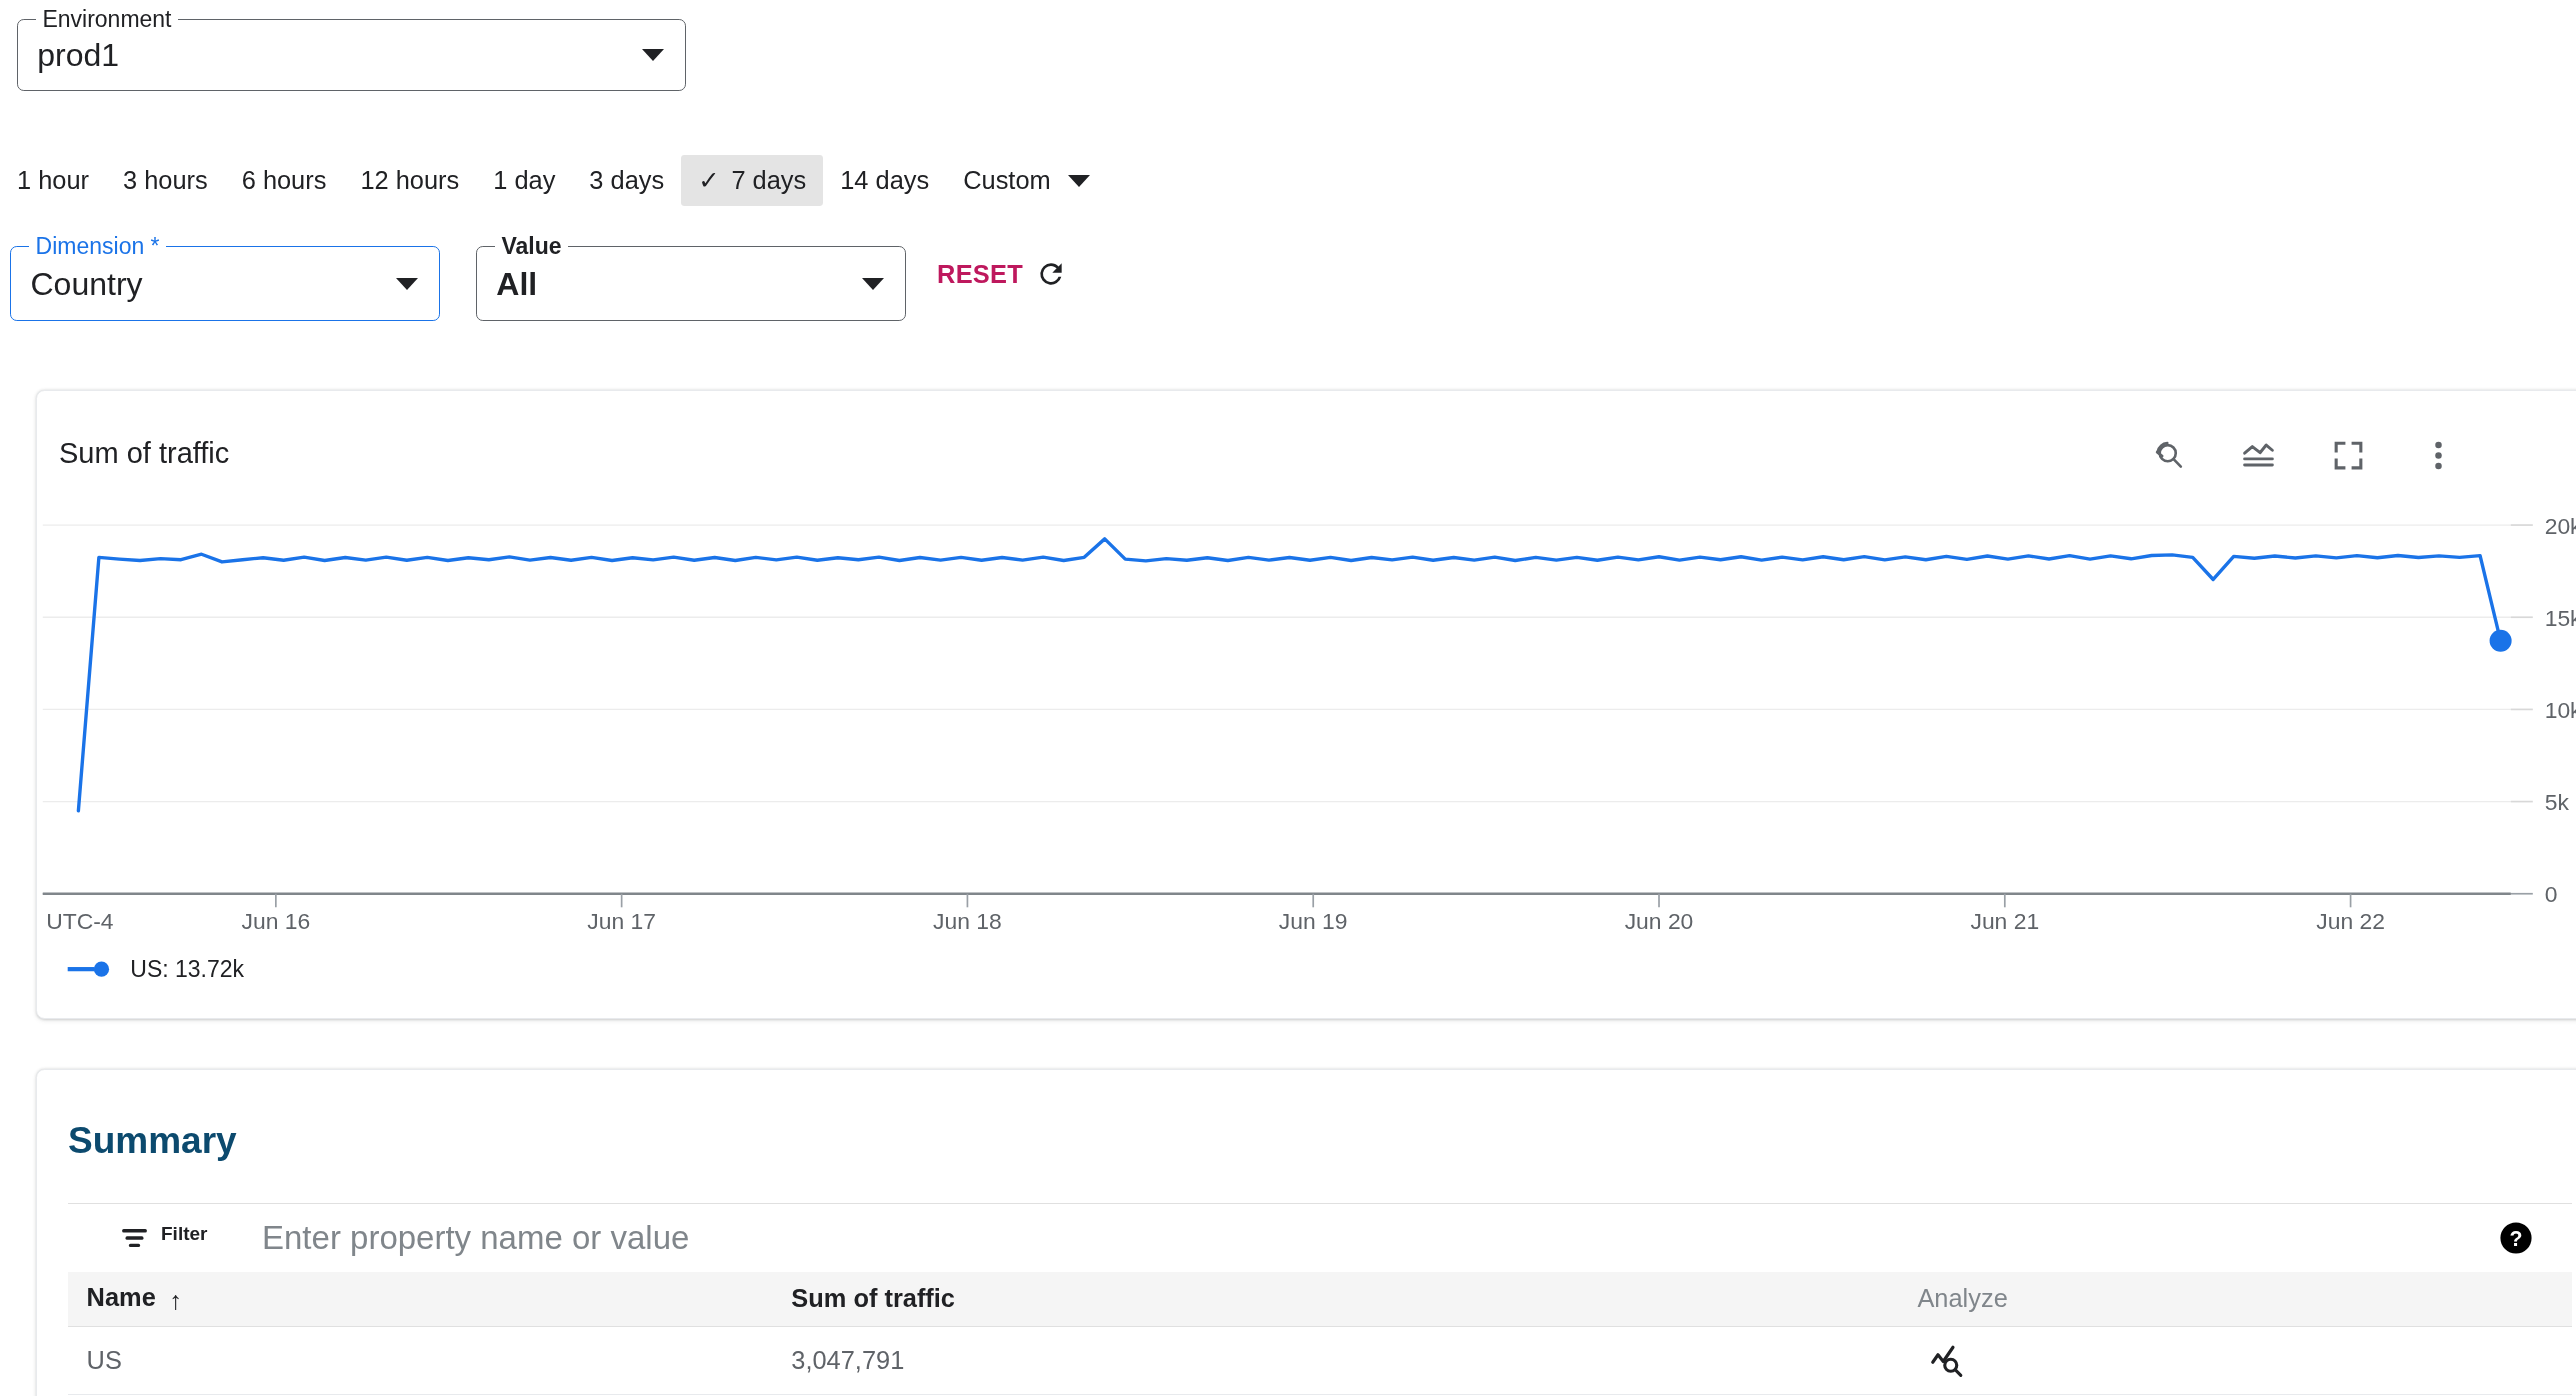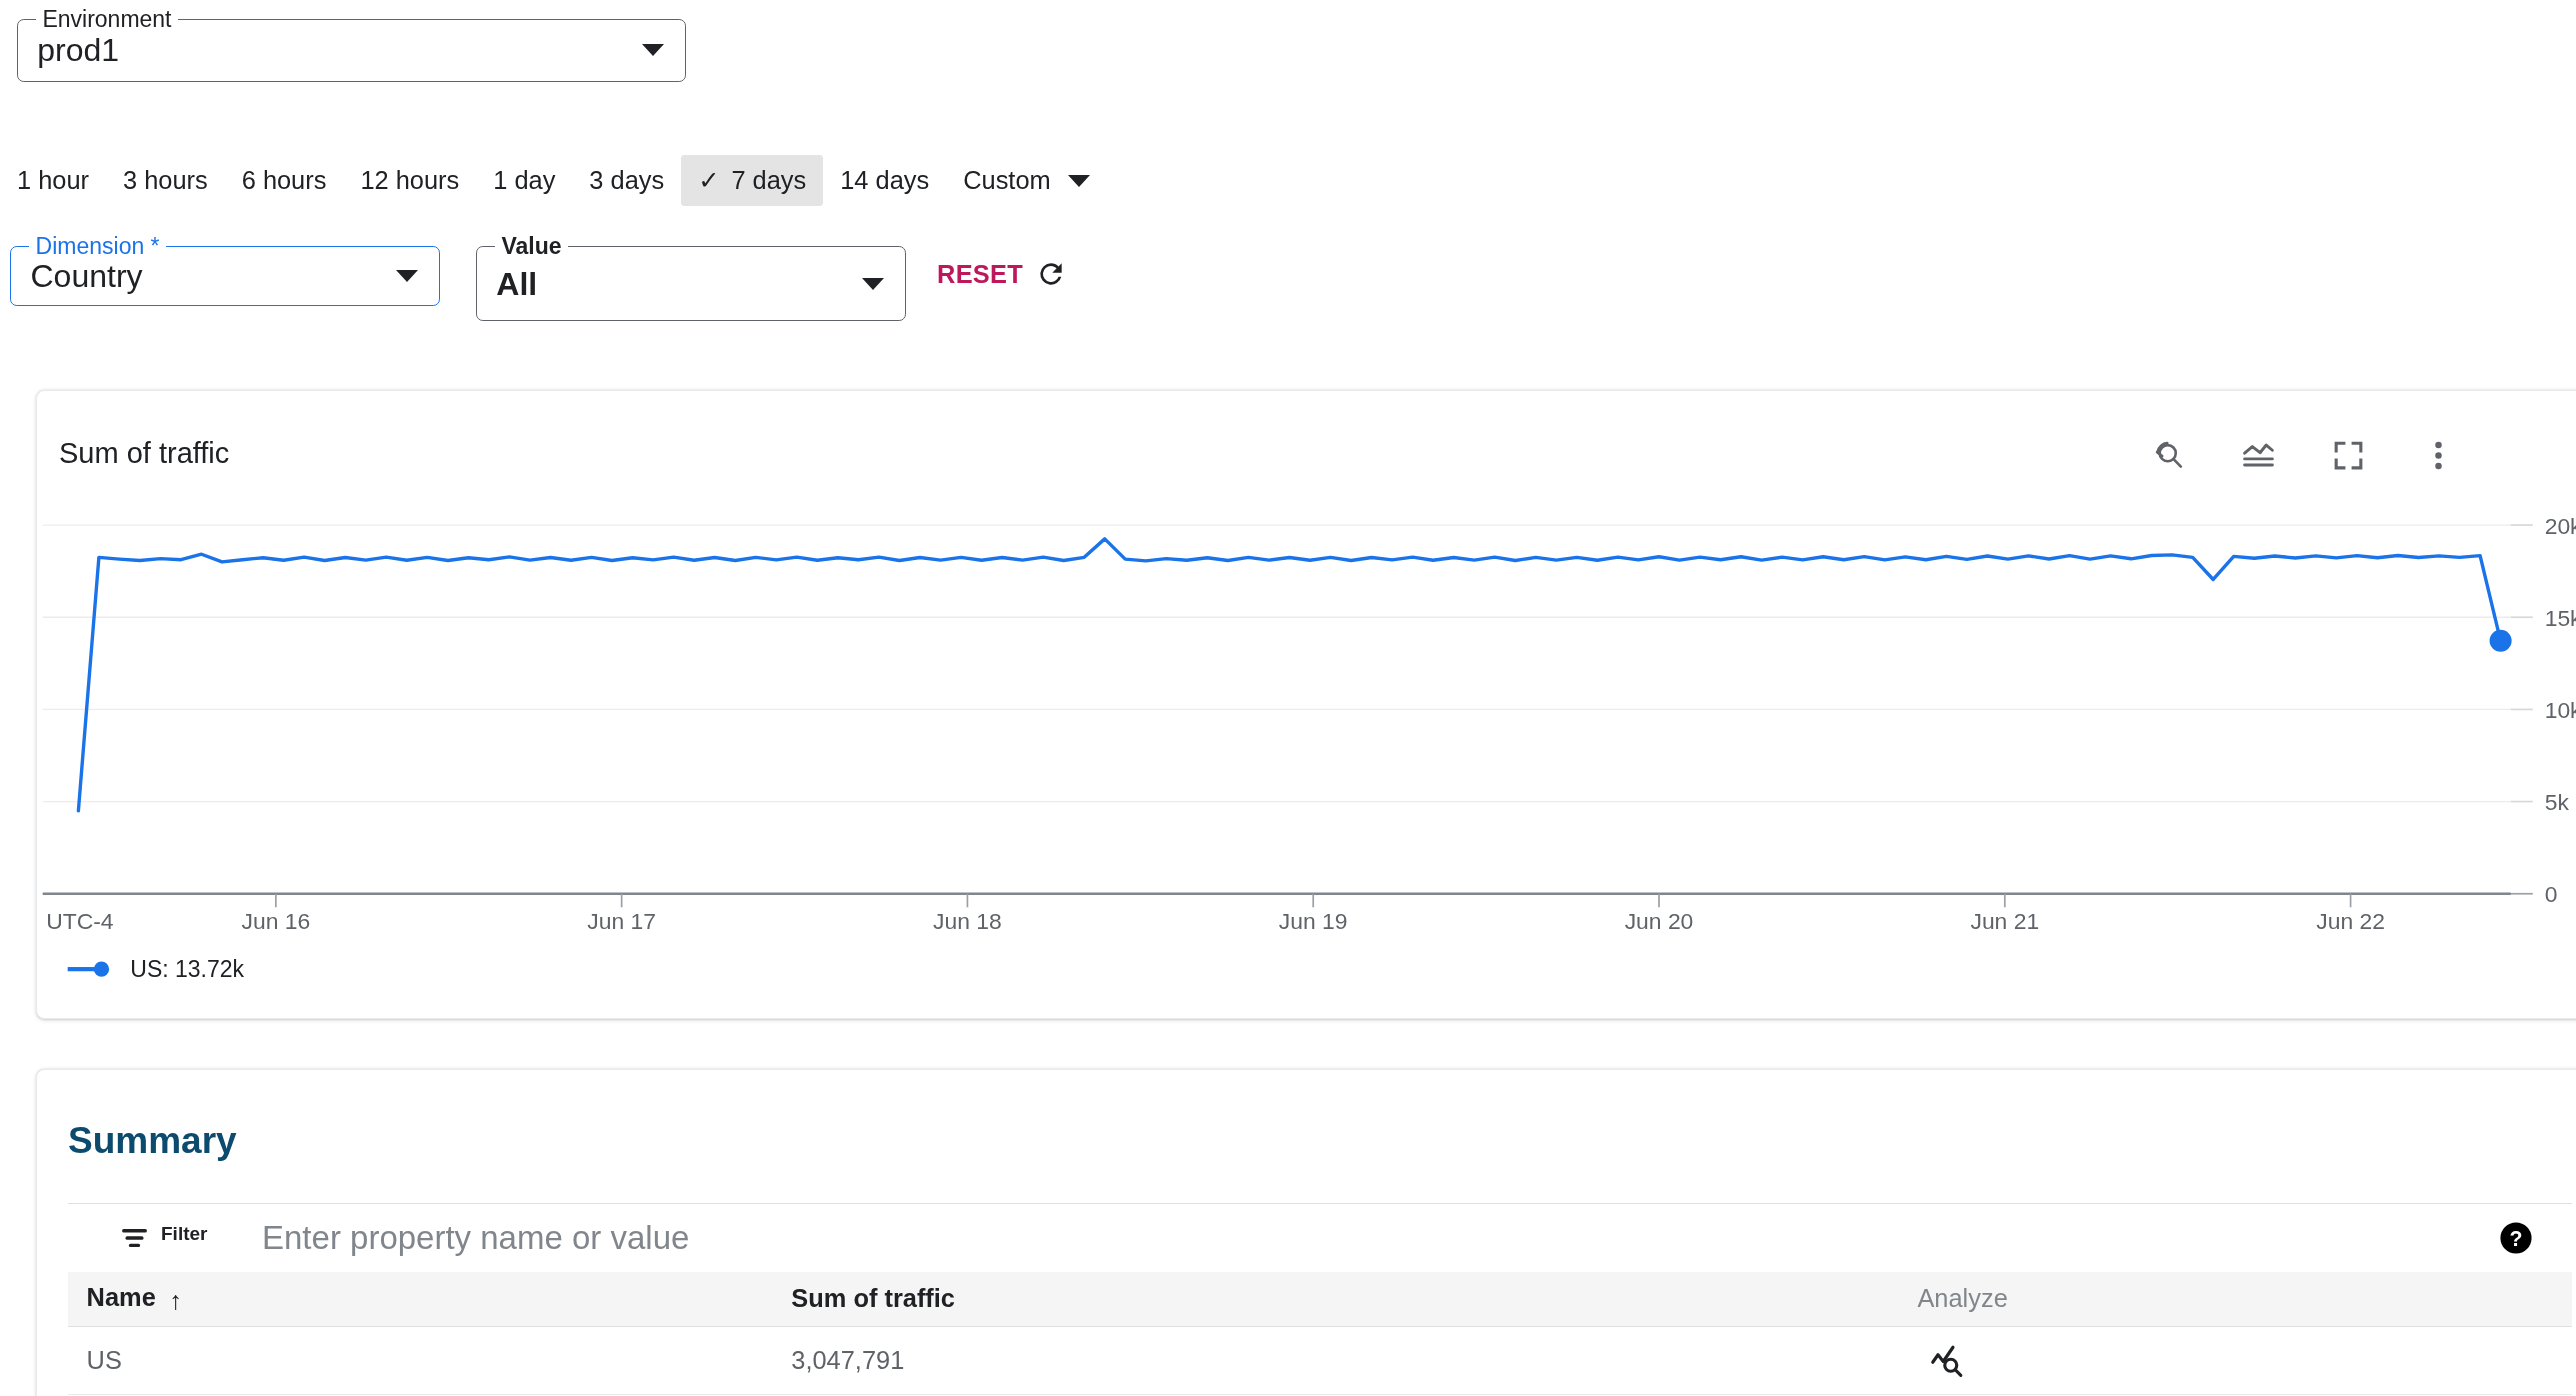--- a/index.html
+++ b/index.html
@@ -9,21 +9,21 @@
     width: 2576px;
     height: 1396px;
     background: #ffffff;
     font-family: "Liberation Sans", sans-serif;
     color: #202124;
     overflow: hidden;
     position: relative;
   }
 
   
-  .env-wrap { position: absolute; left: 17px; top: 18.6px; width: 669px; height: 63px; }
+  .env-wrap { position: absolute; left: 17px; top: 18.6px; width: 669px; height: 72px; }
   .outlined {
     position: absolute; inset: 0;
     border: 1.7px solid #5f6368;
     border-radius: 6.8px;
     background: #fff;
   }
   .outlined.focused { border-color: #1a73e8; }
   .outlined-label {
     position: absolute; top: -12px; left: 18.6px;
     background: #fff; padding: 0 6.8px;
@@ -56,21 +56,21 @@
   .range-chip.selected { background: #e4e4e4; }
   .check-glyph { font-size: 25.4px; line-height: 1; color: #202124; }
   .custom-caret {
     width: 0; height: 0; margin-left: 5.1px;
     border-left: 11px solid transparent;
     border-right: 11px solid transparent;
     border-top: 12.7px solid #202124;
   }
 
   
-  .dim-wrap { position: absolute; left: 10.2px; top: 246px; width: 430px; height: 60px; }
+  .dim-wrap { position: absolute; left: 10.2px; top: 246px; width: 430px; height: 75px; }
   .val-wrap { position: absolute; left: 476px; top: 246px; width: 430px; height: 75px; font-weight: bold; }
   .reset-btn {
     position: absolute; left: 937px; top: 258px;
     display: flex; align-items: center; gap: 12px;
     font-size: 25.4px; font-weight: bold; letter-spacing: 0.3px;
     color: #be185d; cursor: pointer;
   }
   .reset-icon { width: 32px; height: 32px; display: block; }
 
   

